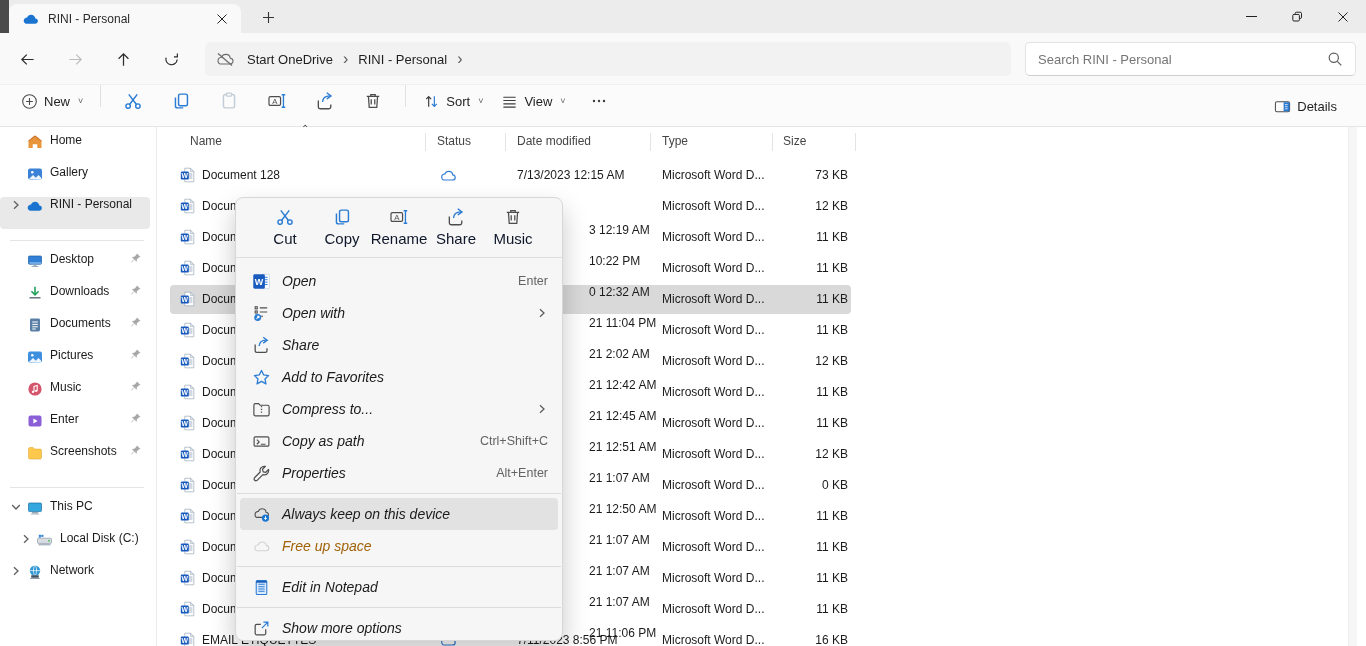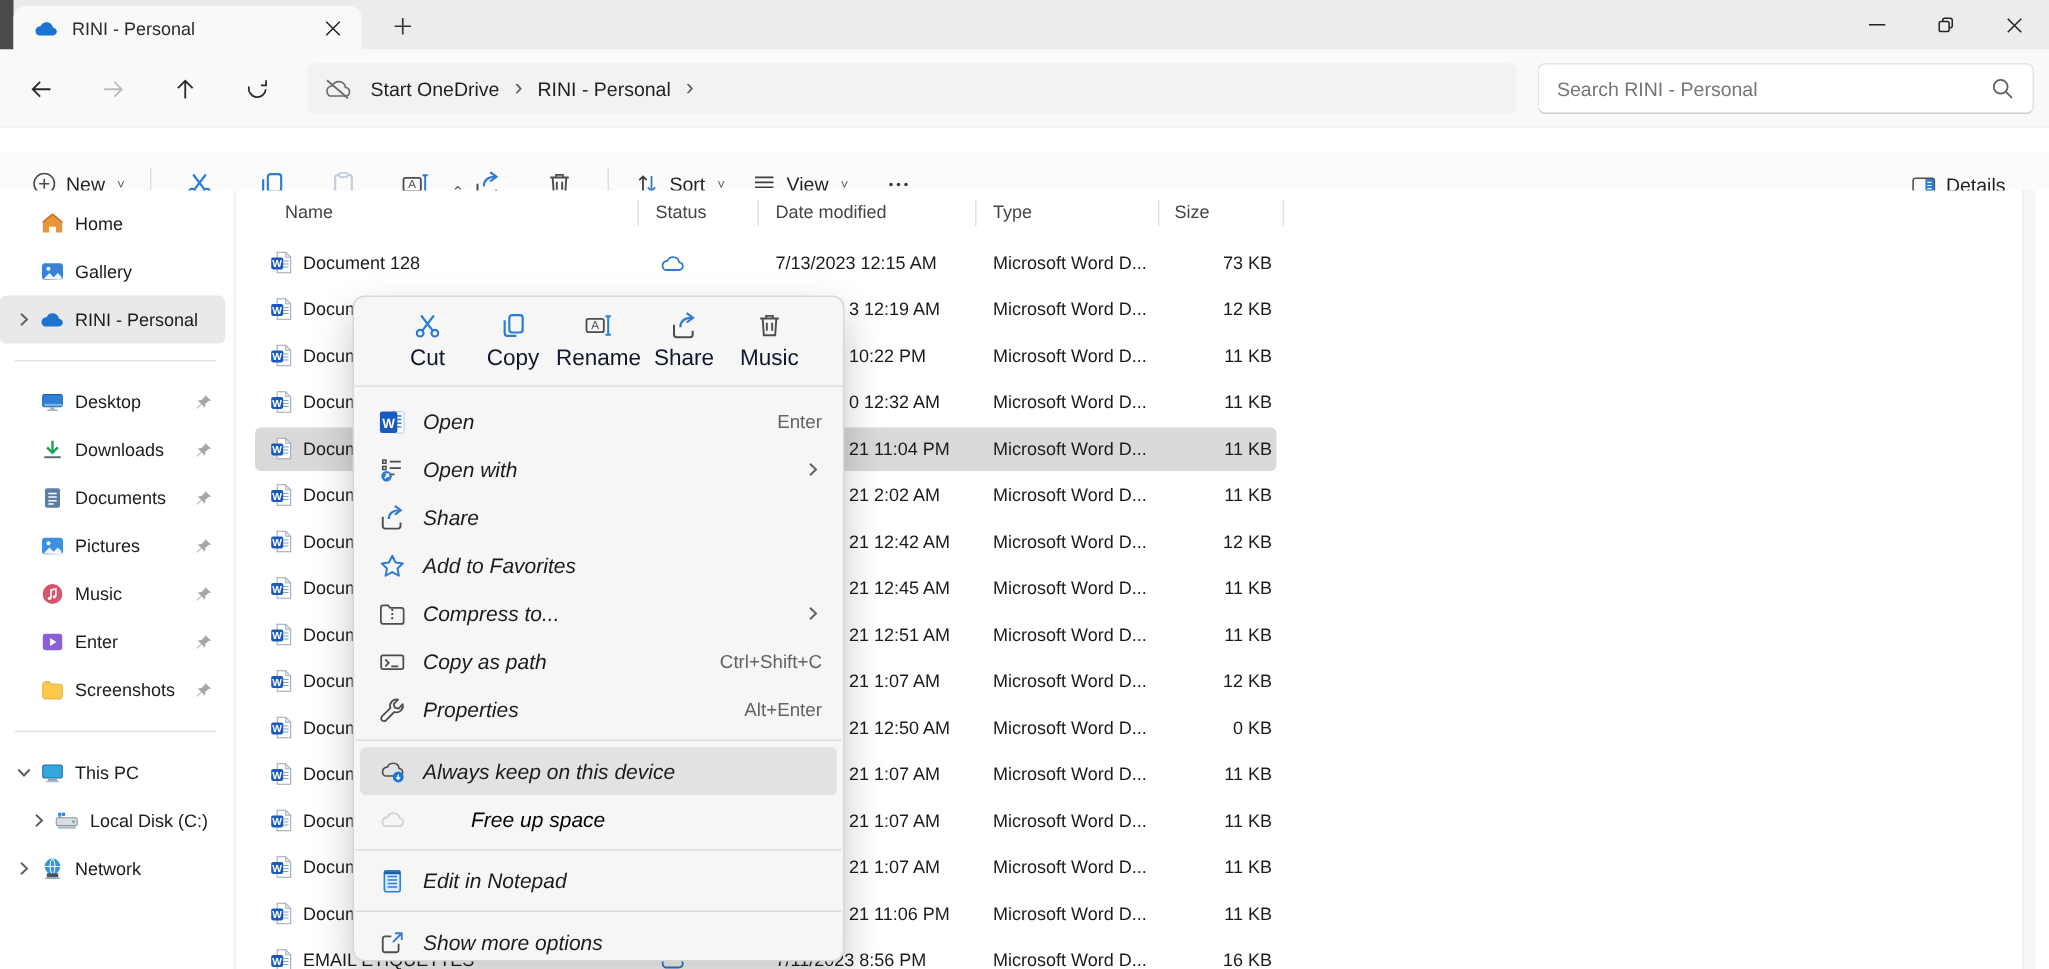--- a/index.html
+++ b/index.html
@@ -32,35 +32,35 @@
   .crumb { font-size:13px; color:#1f1f1f; padding:4px 6px; border-radius:4px; white-space:nowrap; }
   .crumb-chev { color:#5a5a5a; margin:0 4px; }
   .searchbox { position:absolute; left:1025px; top:9px; width:331px; height:34px; background:#fff;
     border:1px solid #e3e3e3; border-bottom:1px solid #cfcfcf; border-radius:5px;
     display:flex; align-items:center; padding:0 12px; }
   .searchbox input { flex:1; border:none; outline:none; font-size:13px; color:#1f1f1f;
     background:transparent; font-family:inherit; }
   .searchbox input::placeholder { color:#757575; }
 
   
-  .toolbar { position:absolute; left:0; top:102px; width:1366px; height:42px; background:#fbfbfb;
-    border-bottom:1px solid #e6e6e6; display:flex; align-items:center; }
+  .toolbar { position:absolute; left:0; top:85px; width:1366px; height:42px; background:#fbfbfb;
+    border-bottom:1px solid #e6e6e6; display:flex; }
   .tb-btn { display:flex; align-items:center; gap:6px; height:32px; padding:0 9px; border-radius:4px;
     font-size:13px; color:#1f1f1f; }
   .tb-icon-btn { width:40px; height:32px; display:flex; align-items:center; justify-content:center;
     border-radius:4px; margin:0 4px; }
   .tb-sep { width:1px; height:22px; background:#e0e0e0; margin:0 8px; }
   .tb-caret { font-size:9px; color:#5f5f5f; margin-left:2px; }
   .tb-right { position:absolute; right:20px; top:5px; }
 
   
   .main { position:absolute; left:0; top:127px; width:1366px; height:519px; background:#fff; }
   .sidebar { position:absolute; left:0; top:0; width:157px; height:519px; border-right:1px solid #eaeaea;
     padding-top:6px; overflow:hidden; }
-  .sb-item { height:32px; margin:0 6px 0 0; border-radius:4px; display:flex; align-items:center;
+  .sb-item { height:32px; margin:0 6px 0 0; border-radius:4px; display:flex; 
     font-size:12px; color:#1b1b1b; padding-left:6px; }
   .sb-item.sel { background:#e9e9e9; }
   .sb-item.ind { padding-left:16px; }
   .chev { width:20px; height:16px; display:flex; align-items:center; justify-content:center; }
   .sb-item .ic.main-ic { width:17px; height:17px; margin-right:7px; }
   .sb-label { flex:1; white-space:nowrap; }
   .sb-item .ic.pin { width:13px; height:13px; margin-right:8px; opacity:.75; }
   .sb-sep { height:1px; background:#e5e5e5; margin:11px 12px 11px 10px; }
 
   
@@ -69,41 +69,41 @@
   .col-label { position:absolute; top:7px; white-space:nowrap; }
   .colsep { position:absolute; top:6px; width:1px; height:18px; background:#e4e4e4; }
   .sort-caret { position:absolute; left:144px; top:-4px; font-size:10px; color:#555; }
   .rows { position:absolute; left:0; top:33px; width:100%; }
   .frow { position:relative; height:31px; font-size:12px; color:#1b1b1b; }
   .rowbg { position:absolute; left:13px; top:1px; width:681px; height:29px; background:var(--selected_row,#d9d9d9); border-radius:4px; }
   .fic { position:absolute; left:23px; top:7px; width:16px; height:16px; z-index:1; }
   .fname { position:absolute; left:45px; top:8px; white-space:nowrap; z-index:1; }
   .fstatus { position:absolute; left:281px; top:8px; width:20px; height:14px; z-index:1; }
   .fdate { position:absolute; left:360px; top:8px; white-space:nowrap; z-index:1; }
-  .fdate.cov { left:409px; }
+  .fdate.cov { left:432px;margin-top:24px; }
   .ftype { position:absolute; left:505px; top:8px; white-space:nowrap; z-index:1; }
   .fsize { position:absolute; left:560px; width:131px; top:8px; text-align:right; z-index:1; }
   .scrollstrip { position:absolute; right:0; top:0; width:9px; height:519px; background:#f6f6f6;
     border-left:1px solid #ececec; }
 
   
   .ctxmenu { position:absolute; left:235px; top:197px; width:328px; height:444px; background:#f6f6f6;
     border:1px solid #d7d7d7; border-radius:8px; box-shadow:0 12px 26px rgba(0,0,0,.22);
     z-index:50; overflow:hidden; }
   .qa-bar { display:flex; justify-content:space-between; padding:7px 22px 5px 22px; }
   .qa-item { width:54px; display:flex; flex-direction:column; align-items:center; gap:3px;
     border-radius:4px; padding:2px 0; }
   .qa-item .ic { width:20px; height:20px; }
   .qa-label { font-size:15px; color:#0f172a; }
   .qa-div { height:1px; background:#dedede; margin:3px 0; }
   .menu-list { padding:4px 0 4px 0; }
   .m-item { height:32px; margin:0 4px; border-radius:4px; display:flex; align-items:center;
     padding:0 10px 0 12px; font-size:14px; color:#1b1b1b; }
   .m-item.hl { background:var(--menu_highlight,#e2e2e2); }
-  .m-item.dis { color:#000000;gap:32px; }
+  .m-item.dis { color:#a16207; }
   .m-item.dis .ic { opacity:.55; filter:grayscale(1); }
   .m-item .ic { width:19px; height:19px; margin-right:11px; flex:none; }
   .m-label { flex:1; white-space:nowrap;font-style:italic; }
   .m-short { font-size:12.5px; color:#636363; }
   .m-chev { width:14px; display:flex; justify-content:flex-end; }
   .m-sep { height:1px; background:#dcdcdc; margin:4px 1px; }
 </style>
 </head>
 <body>
 

